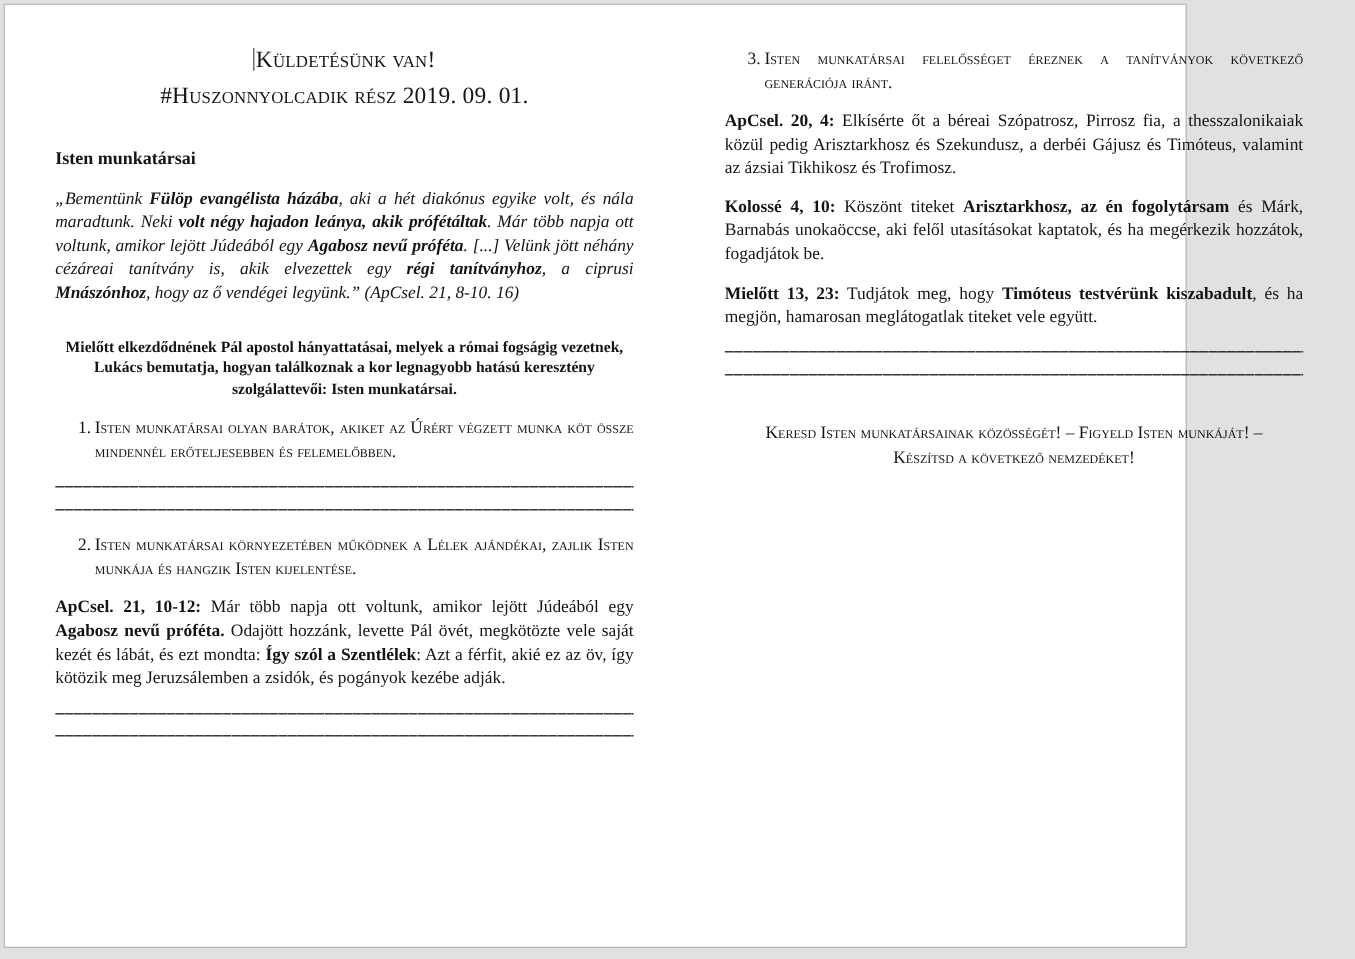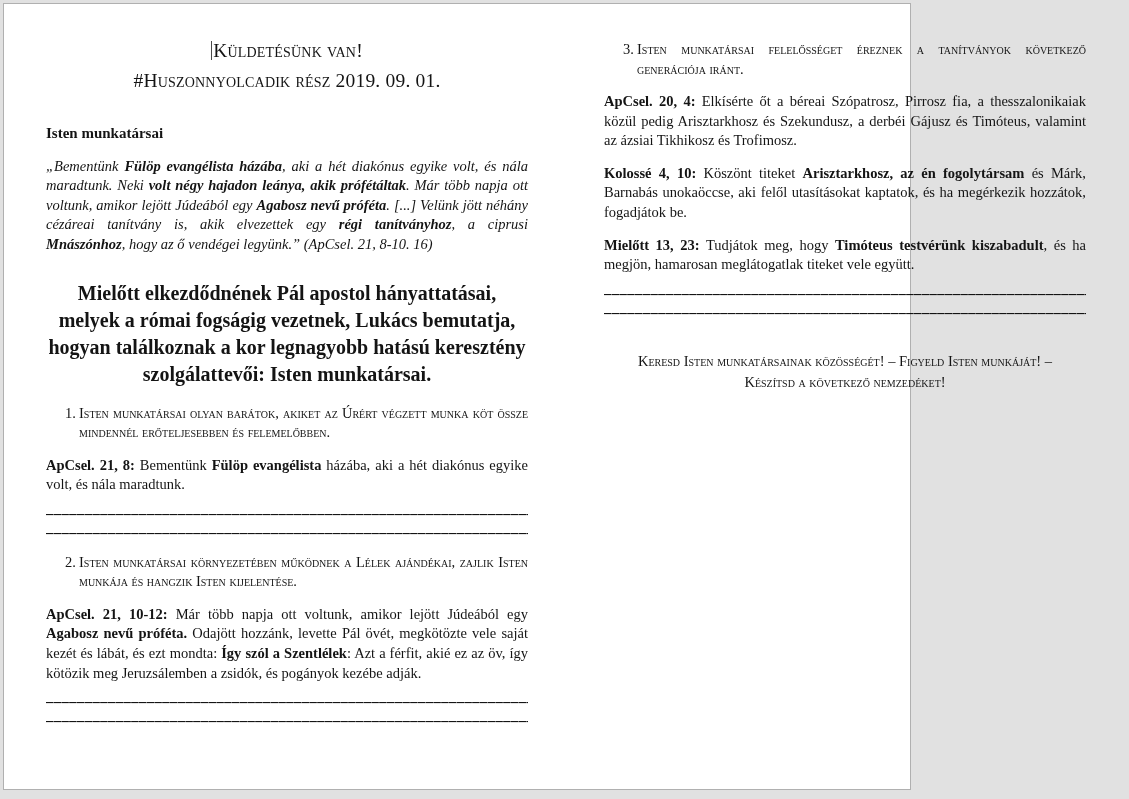--- a/index.html
+++ b/index.html
@@ -8,21 +8,21 @@
     background: #e1e1e1;
     width: 1129px;
     height: 799px;
     overflow: hidden;
     font-family: "Liberation Serif", "DejaVu Serif", serif;
   }
   .page {
     position: absolute;
     left: 3px;
     top: 3px;
-    width: 908px;
+    width: 986px;
     height: 787px;
     box-sizing: border-box;
     background: #ffffff;
     border: 1px solid #b0b0b0;
     padding: 26px 40px 0 42px;
     display: flex;
     gap: 76px;
     color: #141414;
     font-size: 14.5px;
     line-height: 1.35;
@@ -51,21 +51,21 @@
     margin-top: 27px;
     font-size: 15px;
   }
 
   p { margin: 13px 0 0 0; text-align: justify; }
   .quote { font-style: italic; }
 
   .intro {
     font-weight: bold;
     text-align: center;
-    font-size: 20px;
+    font-size: 13px;
     margin-top: 25px;
     padding: 0 2px;
   }
 
   .point { display: flex; margin-top: 16px; }
   .point-first { margin-top: 10px; }
   .point-num {
     flex: 0 0 33px;
     box-sizing: border-box;
     padding-left: 19px;
@@ -112,21 +112,20 @@
 
     <p class="quote"><span>„Bementünk </span><b>Fülöp evangélista házába</b><span>, aki a hét diakónus egyike volt, és nála maradtunk. Neki </span><b>volt négy hajadon leánya, akik prófétáltak</b><span>. Már több napja ott voltunk, amikor lejött Júdeából egy </span><b>Agabosz nevű próféta</b><span>. [...] Velünk jött néhány cézáreai tanítvány is, akik elvezettek egy </span><b>régi tanítványhoz</b><span>, a ciprusi </span><b>Mnászónhoz</b><span>, hogy az ő vendégei legyünk.” (ApCsel. 21, 8-10. 16)</span></p>
 
     <p class="intro">Mielőtt elkezdődnének Pál apostol hányattatásai, melyek a római fogságig vezetnek, Lukács bemutatja, hogyan találkoznak a kor legnagyobb hatású keresztény szolgálattevői: Isten munkatársai.</p>
 
     <div class="point">
       <div class="point-num">1.</div>
       <div class="point-text">Isten munkatársai olyan barátok, akiket az Úrért végzett munka köt össze mindennél erőteljesebben és felemelőbben.</div>
     </div>
 
-    <p><b>ApCsel. 21, 8:</b><span> Bementünk </span><b>Fülöp evangélista</b><span> házába, aki a hét diakónus egyike volt, és nála maradtunk.</span></p>
 
     <div class="blanks">
       <div class="blank-line">__________________________________________________________________________________________________________________________</div>
       <div class="blank-line">__________________________________________________________________________________________________________________________</div>
     </div>
 
     <div class="point">
       <div class="point-num">2.</div>
       <div class="point-text">Isten munkatársai környezetében működnek a Lélek ajándékai, zajlik Isten munkája és hangzik Isten kijelentése.</div>
     </div>

